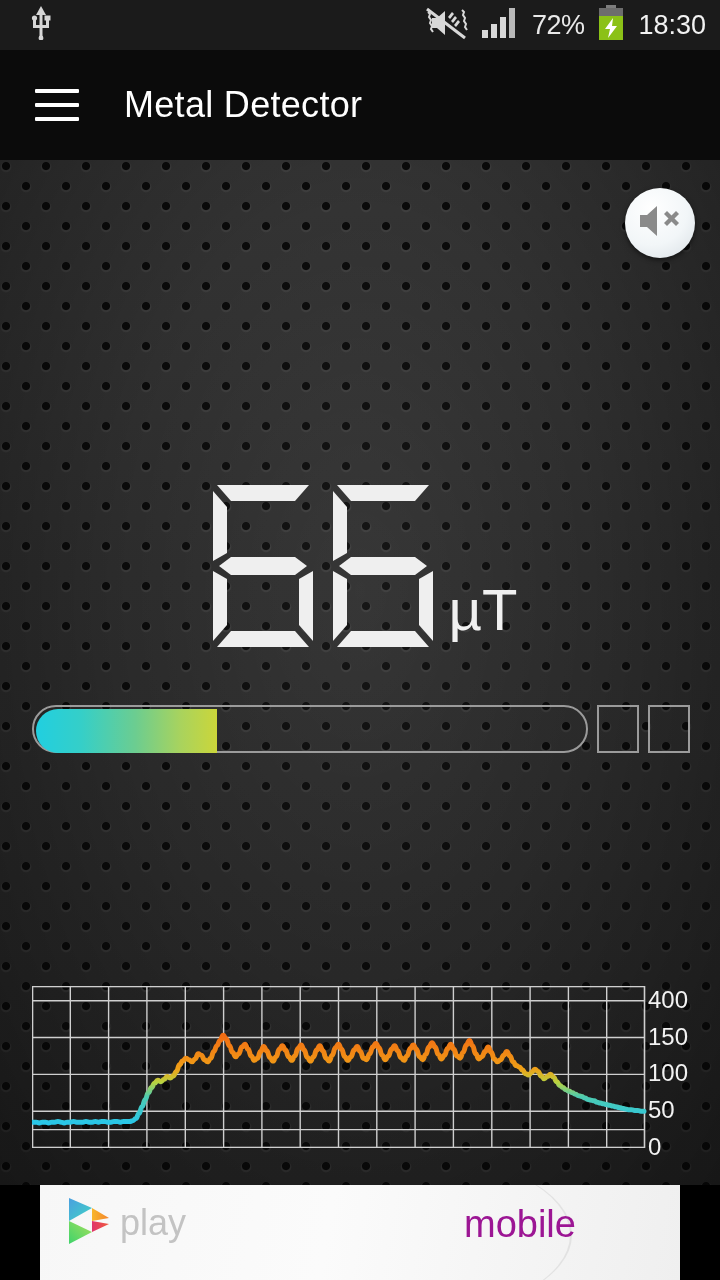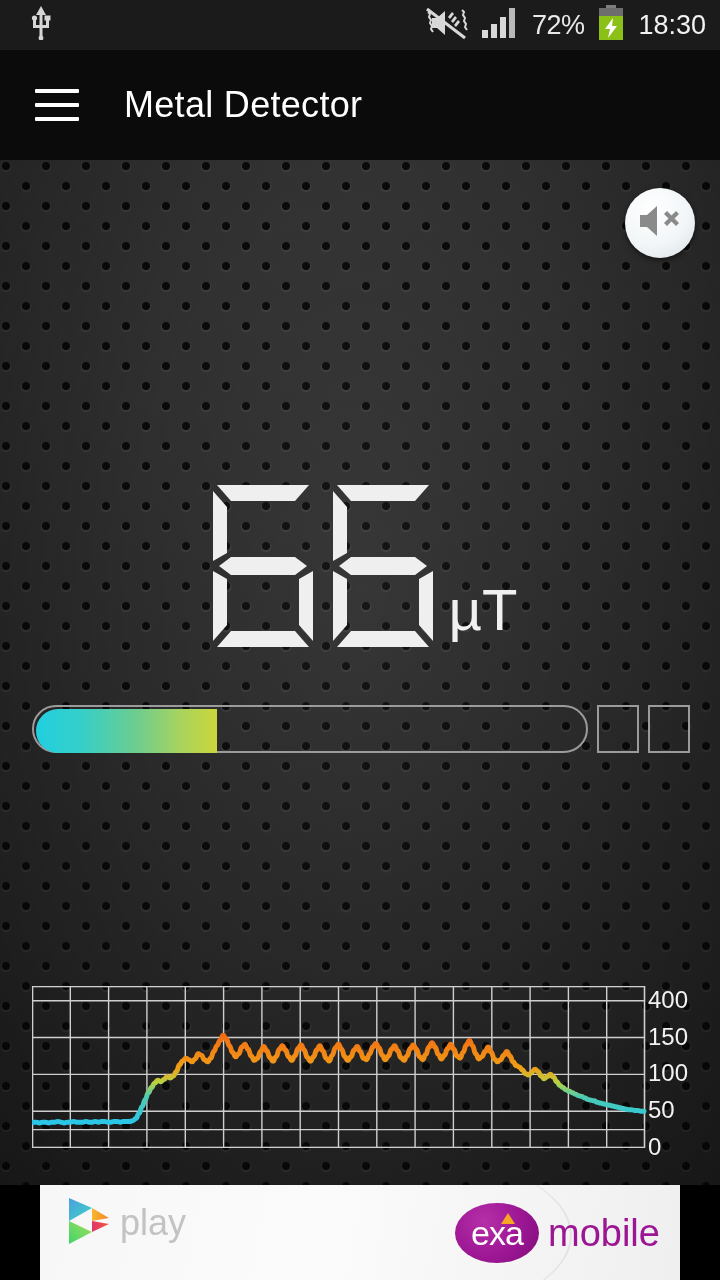--- a/index.html
+++ b/index.html
@@ -308,19 +308,15 @@
           <polygon points="3,2 3,25 26,12" fill="url(#gpA)"></polygon>
           <polygon points="3,25 3,48 26,36" fill="url(#gpB)"></polygon>
           <polygon points="26,12 43,22 26,25" fill="url(#gpC)"></polygon>
           <polygon points="26,25 43,28 26,36" fill="url(#gpD)"></polygon>
         </svg>
       </span>
       <span id="gp-play">play</span>
     </div>
   </div>
   <div id="ad-right">
-    <div id="exa-logo">
-      <span id="exa-text">exa</span>
-      <span id="exa-dot"></span>
-    </div>
     <span id="mobile-text">mobile</span>
   </div>
 </div>
 
 </body></html>

